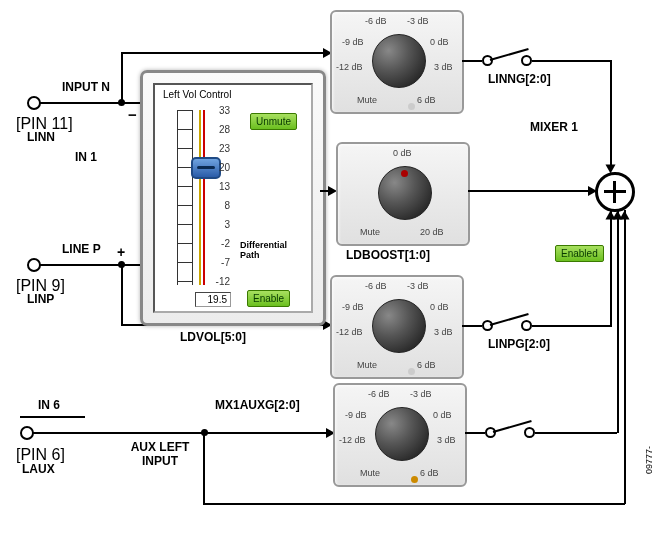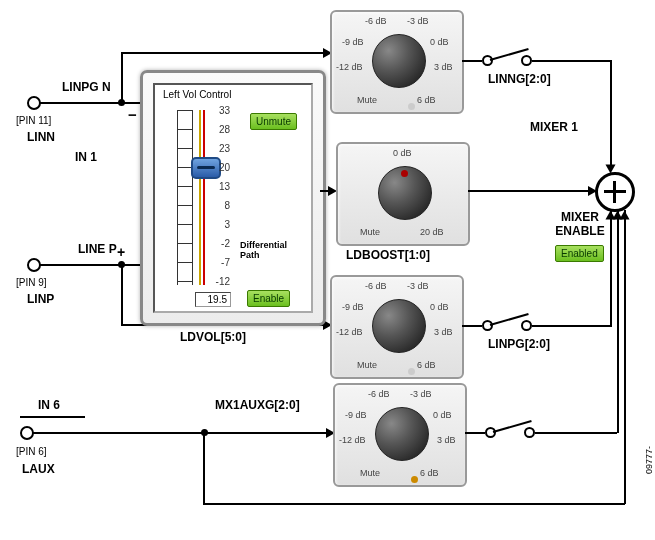--- a/index.html
+++ b/index.html
@@ -4,21 +4,21 @@
 <style>
 body{margin:0;padding:10px;background:#fff;font-family:Arial,sans-serif;font-size:11px;color:#000}
 .diagram{position:relative;width:655px;height:520px}
 .wire{position:absolute;background:#000}
 .hwire{height:2px}
 .vwire{width:2px}
 .arrow-r{position:absolute;width:0;height:0;border-left:9px solid #000;border-top:5px solid transparent;border-bottom:5px solid transparent}
 .node{position:absolute;width:7px;height:7px;background:#000;border-radius:50%}
 .pin{position:absolute;width:10px;height:10px;border:2px solid #000;border-radius:50%;background:#fff}
 .lbl{position:absolute;font-size:12px;font-weight:bold}
-.lbl-sm{position:absolute;font-size:10px}
+.lbl-sm{position:absolute;font-size:16px}
 .knob-box{position:absolute;width:130px;height:100px;border:2px solid #999;border-radius:6px;background:linear-gradient(#f5f5f5,#e0e0e0);box-shadow:inset 1px 1px 3px rgba(255,255,255,.8)}
 .knob{position:absolute;left:40px;top:22px;width:52px;height:52px;border-radius:50%;background:radial-gradient(circle at 30% 30%,#888 0%,#555 40%,#333 70%,#111 100%);border:1px solid #222}
 .knob-dot{position:absolute;width:7px;height:7px;border-radius:50%;left:35px;top:68px}
 .tick{position:absolute;font-size:9px;color:#444}
 .switch{position:absolute;width:50px;height:25px}
 .switch .a,.switch .b{position:absolute;width:7px;height:7px;border:2px solid #000;border-radius:50%;background:#fff;top:9px}
 .switch .a{left:0}.switch .b{right:0}
 .switch .bar{position:absolute;width:40px;height:2px;background:#000;transform-origin:left center;transform:rotate(-16deg);left:8px;top:13px}
 .vol-panel{position:absolute;width:180px;height:250px;border:3px solid #888;border-radius:7px;background:linear-gradient(#fafafa,#ececec);box-shadow:0 0 4px rgba(0,0,0,.3)}
 .vol-inner{position:absolute;inset:10px;border:2px inset #aaa;background:#fff}
@@ -36,30 +36,30 @@
 .summer:before{left:15px;top:6px;width:3px;height:22px}
 .summer:after{top:15px;left:6px;height:3px;width:22px}
 .scale-lbl{position:absolute;font-size:10px;color:#333;text-align:right;width:20px}
 </style>
 </head>
 <body>
 
 <div class="diagram">
 
 <div class="pin" style="left:17px;top:86px"></div>
-<div class="lbl" style="left:52px;top:70px">LINPG N</div>
+<div class="lbl" style="left:52px;top:70px">INPUT N</div>
 <div class="hwire wire" style="left:30px;top:92px;width:100px"></div>
 <div class="lbl-sm" style="left:6px;top:105px">[PIN 11]</div>
 <div class="lbl" style="left:17px;top:120px">LINN</div>
 <div class="lbl" style="left:65px;top:140px">IN 1</div>
 <div class="lbl" style="left:118px;top:96px;font-size:15px">−</div>
 <div class="node" style="left:108px;top:89px"></div>
 
 <div class="pin" style="left:17px;top:248px"></div>
-<div class="lbl" style="left:68px;top:232px">LINE P</div>
+<div class="lbl" style="left:52px;top:232px">LINE P</div>
 <div class="hwire wire" style="left:30px;top:254px;width:100px"></div>
 <div class="lbl-sm" style="left:6px;top:267px">[PIN 9]</div>
 <div class="lbl" style="left:17px;top:282px">LINP</div>
 <div class="lbl" style="left:107px;top:234px;font-size:14px">+</div>
 <div class="node" style="left:108px;top:251px"></div>
 
 <div class="vwire wire" style="left:111px;top:42px;height:50px"></div>
 <div class="hwire wire" style="left:111px;top:42px;width:206px"></div>
 <div class="arrow-r" style="left:313px;top:38px"></div>
 
@@ -161,29 +161,29 @@
       <div class="b"></div>
       <div class="bar"></div>
     </div>
 <div class="hwire wire" style="left:522px;top:315px;width:80px"></div>
 <div class="vwire wire" style="left:600px;top:200px;height:116px"></div>
 <div class="lbl" style="left:478px;top:327px">LINPG[2:0]</div>
 <div class="arrow-r" style="left:596px;top:200px;transform:rotate(-90deg)"></div>
 
 <div class="summer" style="left:585px;top:162px"></div>
 <div class="lbl" style="left:520px;top:110px">MIXER 1</div>
-<div class="lbl" style="left:535px;top:200px;line-height:14px;width:70px;text-align:center">MIXER ENABLE</div>
 <div class="btn" style="left:545px;top:235px">Enabled</div>
 
 <div class="lbl" style="left:28px;top:388px">IN 6</div>
 <div class="hwire wire" style="left:10px;top:406px;width:65px"></div>
 <div class="pin" style="left:10px;top:416px"></div>
 <div class="hwire wire" style="left:22px;top:422px;width:298px"></div>
 <div class="lbl-sm" style="left:6px;top:436px">[PIN 6]</div>
 <div class="lbl" style="left:12px;top:452px">LAUX</div>
+<div class="lbl" style="left:110px;top:430px;width:80px;text-align:center;line-height:14px">AUX LEFT INPUT</div>
 <div class="node" style="left:191px;top:419px"></div>
 <div class="arrow-r" style="left:316px;top:418px"></div>
 
 <div class="lbl" style="left:205px;top:388px">MX1AUXG[2:0]</div>
 
 <div class="knob-box" style="left:323px;top:373px">
   <div class="knob">
         <div class="knob-dot" style="background:#cc8a00"></div>
       </div>
   <div class="tick" style="left:33px;top:4px">-6 dB</div>

